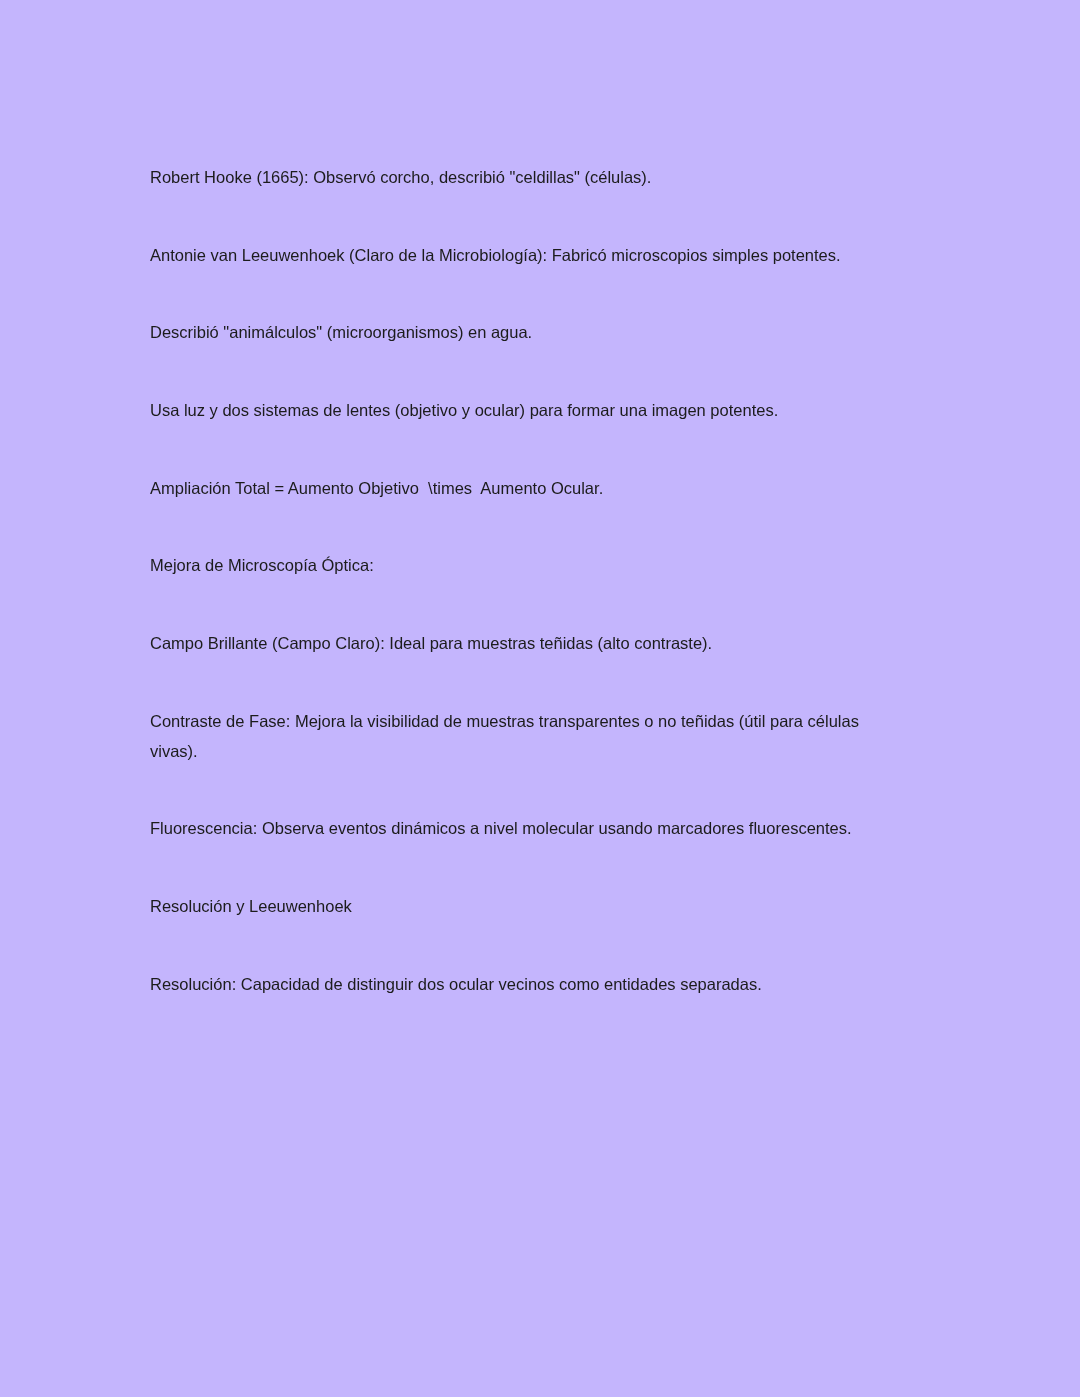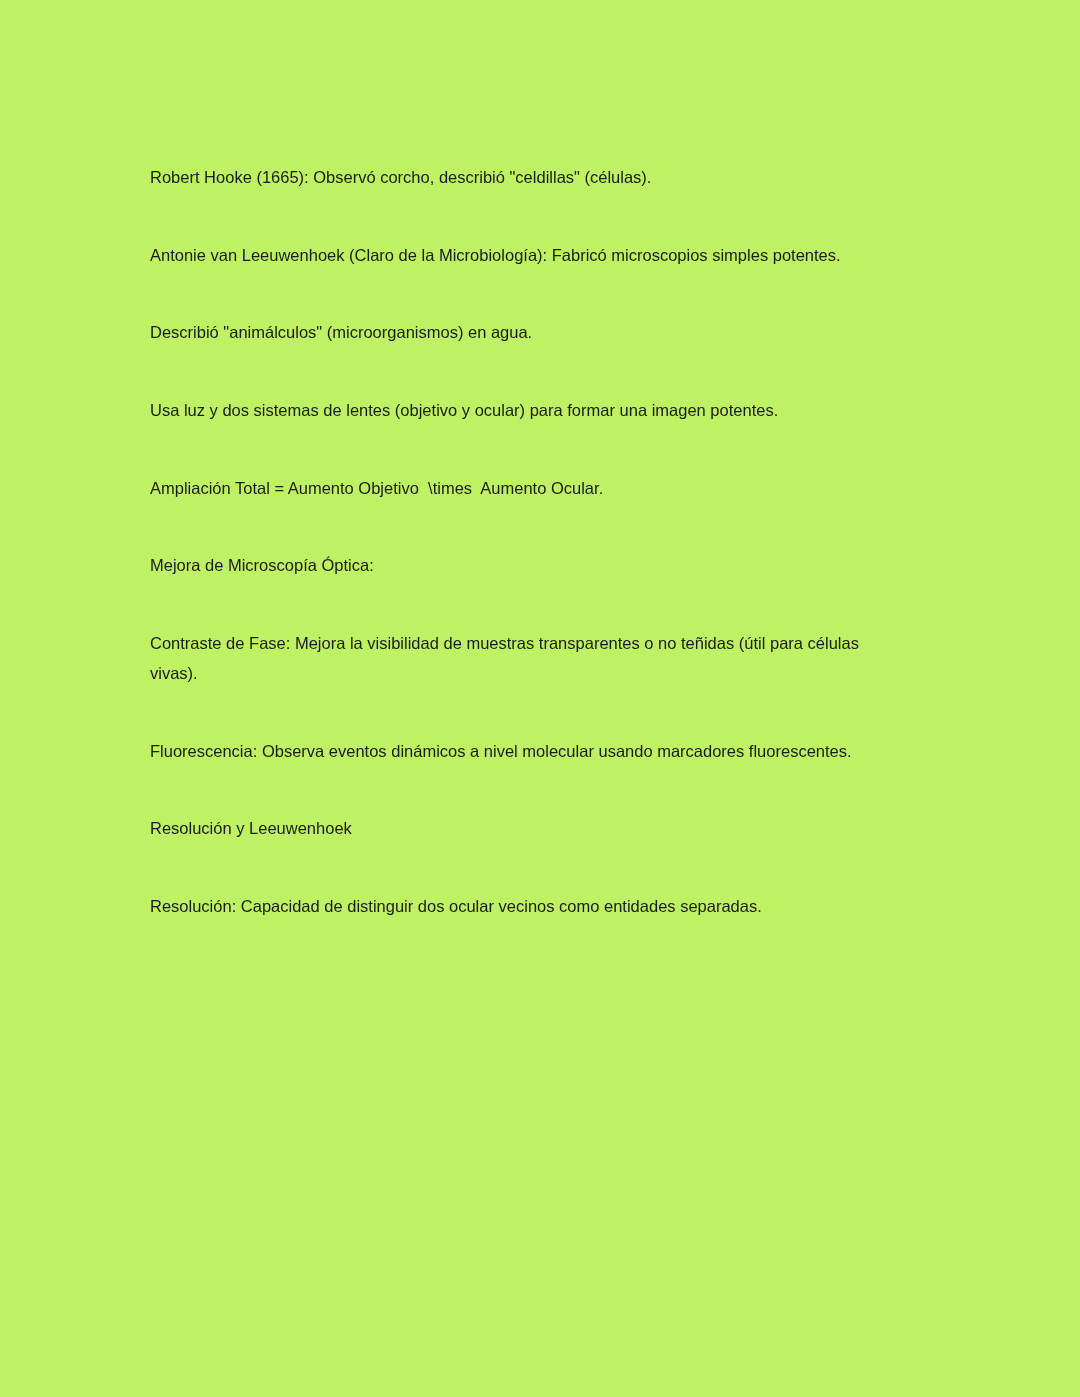--- a/index.html
+++ b/index.html
@@ -11,21 +11,21 @@
     width: 1080px;
     height: 1397px;
     background: #ffffff;
     font-family: "Liberation Sans", sans-serif;
     color: #1c1c1c;
     overflow: hidden;
   }
   .doc-page {
     width: 1080px;
     height: 1397px;
-    background: #bef264;
+    background: #c4b5fd;
     padding: 163px 130px 0 150px;
   }
   .doc-page p {
     margin: 0 0 48px 0;
     font-size: 16.5px;
     line-height: 1.8;
     max-width: 742px;
     white-space: pre-wrap;
     color: #1c1c1c;
   }
@@ -33,17 +33,18 @@
 </head>
 <body>
 
 <div class="doc-page">
   <p>Robert Hooke (1665): Observó corcho, describió "celdillas" (células).</p>
   <p>Antonie van Leeuwenhoek (Claro de la Microbiología): Fabricó microscopios simples potentes.</p>
   <p>Describió "animálculos" (microorganismos) en agua.</p>
   <p>Usa luz y dos sistemas de lentes (objetivo y ocular) para formar una imagen potentes.</p>
   <p>Ampliación Total = Aumento Objetivo  \times  Aumento Ocular.</p>
   <p>Mejora de Microscopía Óptica:</p>
+  <p>Campo Brillante (Campo Claro): Ideal para muestras teñidas (alto contraste).</p>
   <p>Contraste de Fase: Mejora la visibilidad de muestras transparentes o no teñidas (útil para células vivas).</p>
   <p>Fluorescencia: Observa eventos dinámicos a nivel molecular usando marcadores fluorescentes.</p>
   <p>Resolución y Leeuwenhoek</p>
   <p>Resolución: Capacidad de distinguir dos ocular vecinos como entidades separadas.</p>
 </div>
 
 </body></html>

